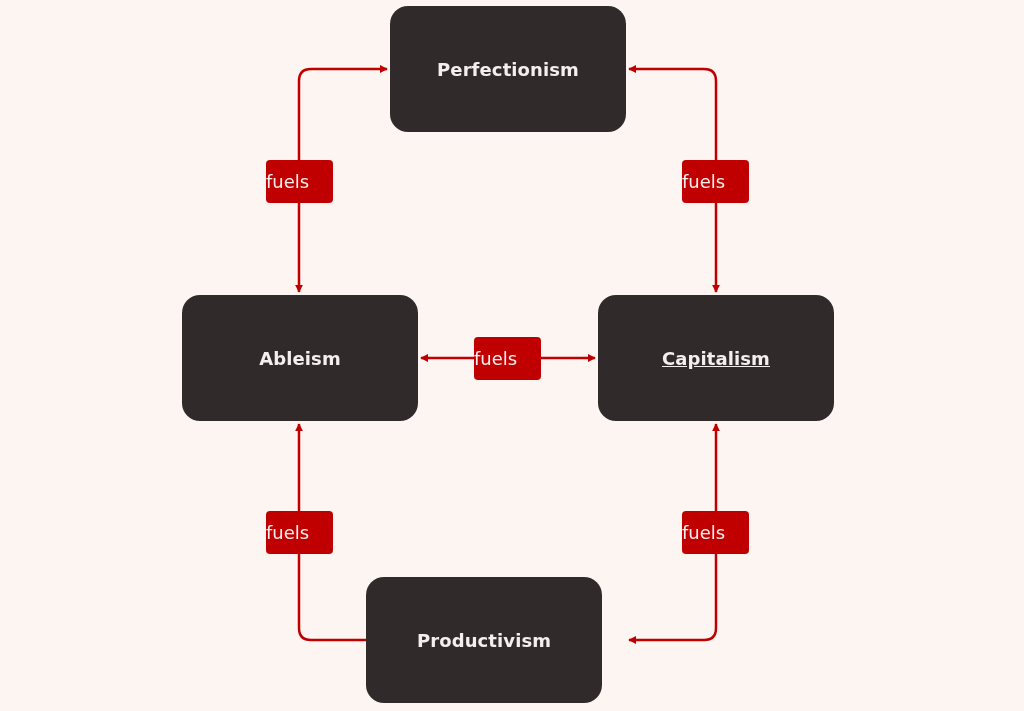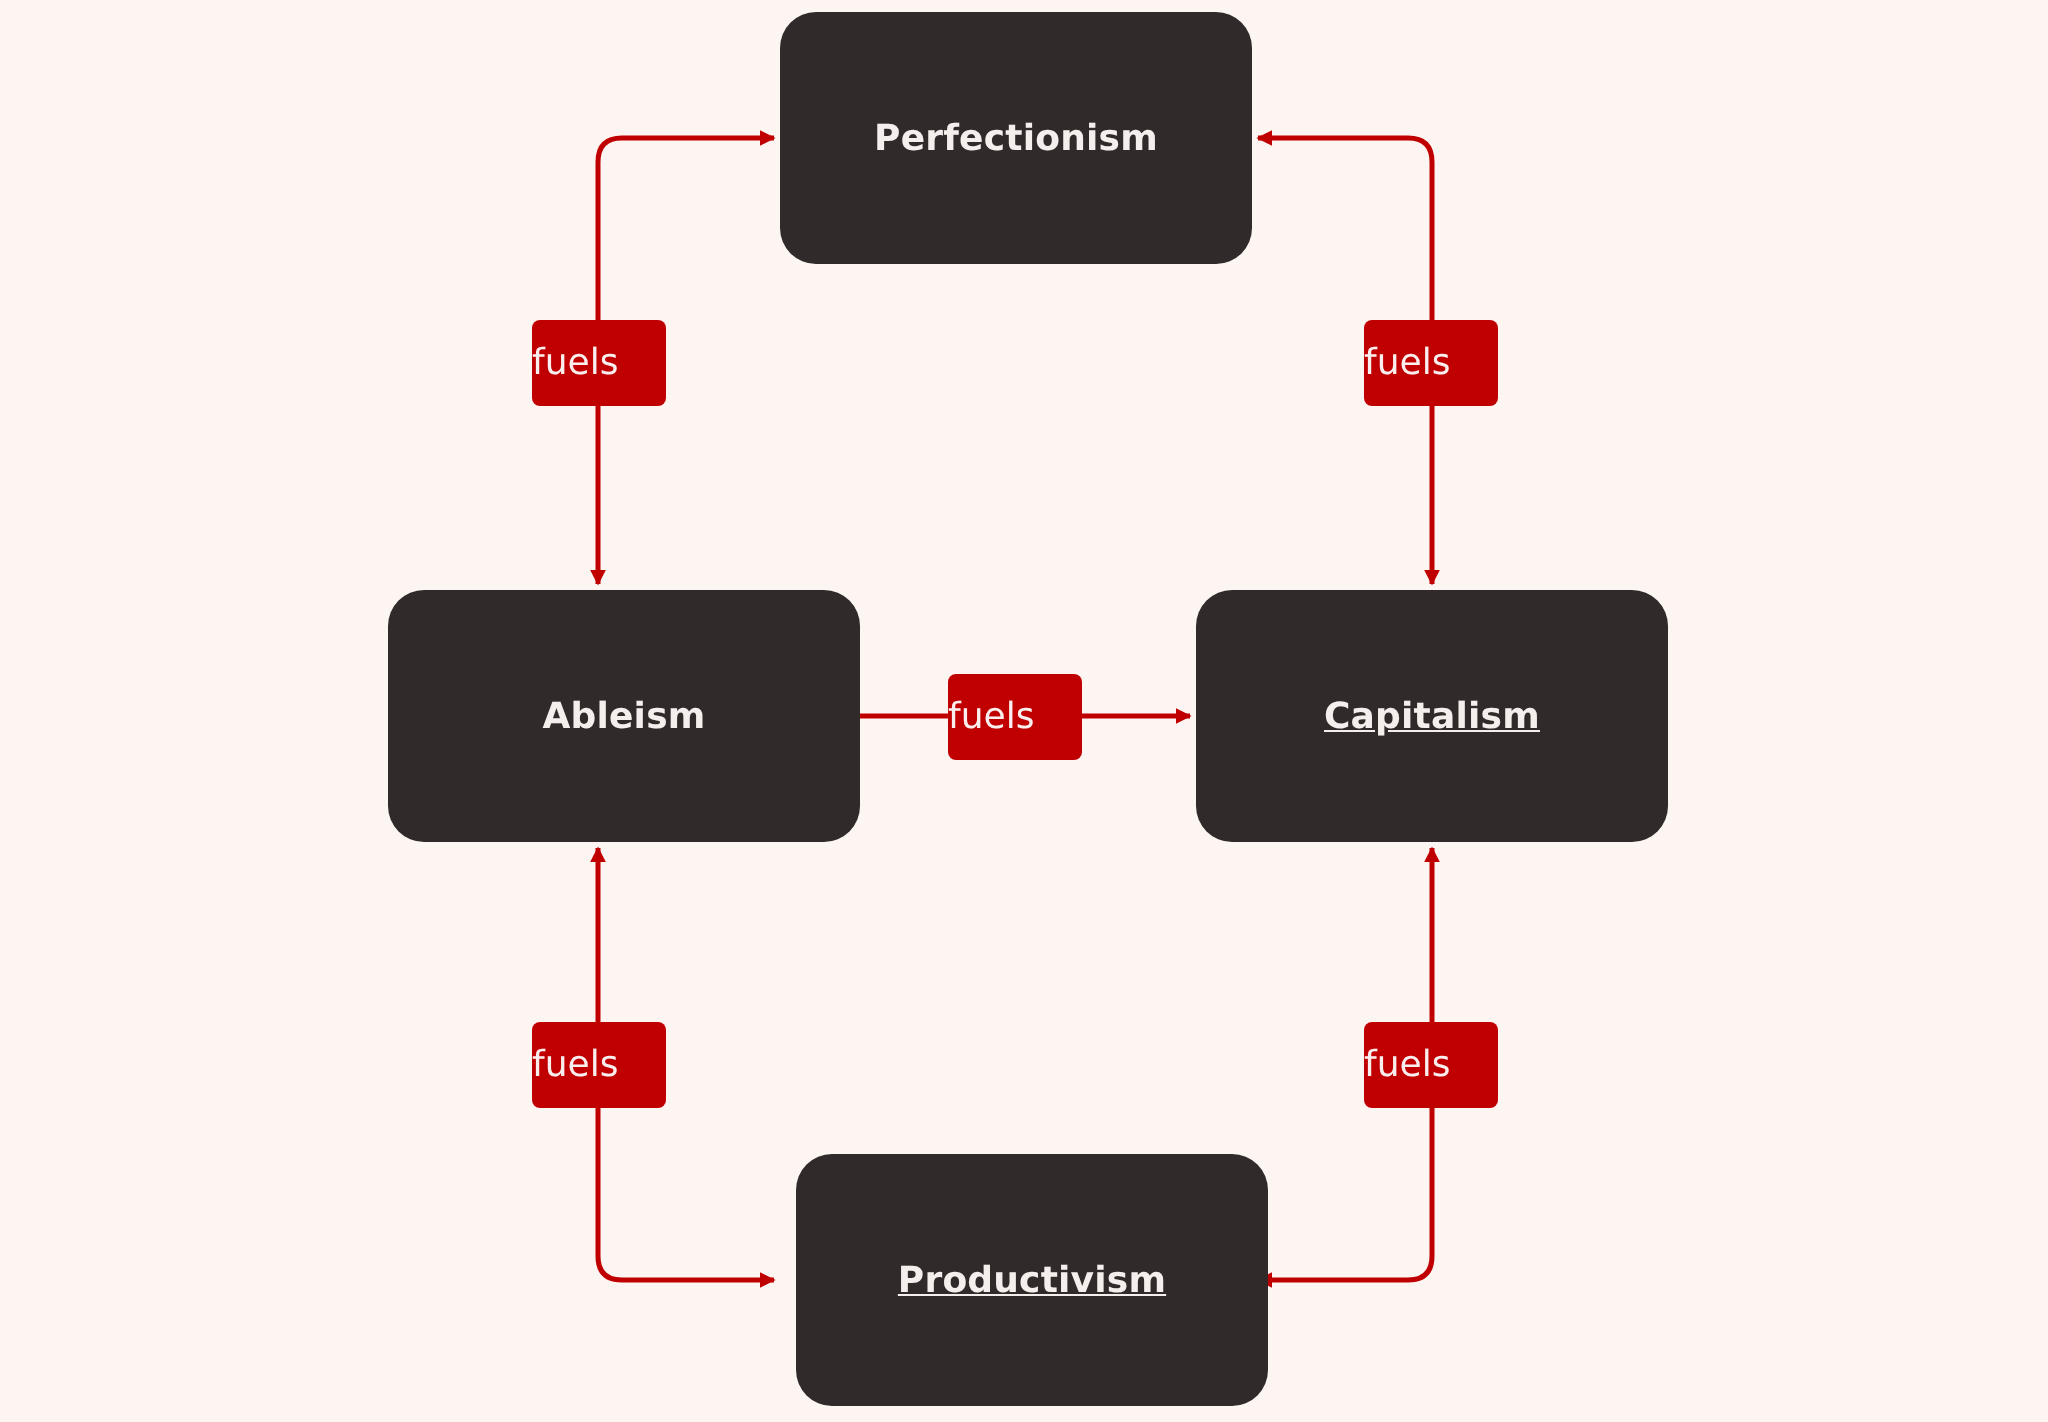--- a/index.html
+++ b/index.html
@@ -26,23 +26,23 @@
     position: absolute;
     width: 67px; height: 43px;
     background: #c00000;
     border-radius: 4px;
     color: #fbeeee;
     font-size: 18px;
     display: flex; align-items: center; justify-content: flex-start;
     box-sizing: border-box;
   }
   #node-perfectionism { left: 390px; top: 6px; }
-  #node-ableism { left: 194px; top: 295px; }
+  #node-ableism { left: 182px; top: 295px; }
   #node-capitalism { left: 598px; top: 295px; text-decoration: underline; }
-  #node-productivism { left: 398px; top: 577px; text-decoration: underline; }
+  #node-productivism { left: 366px; top: 577px; }
 
   #label-tl { left: 266px; top: 160px; }
   #label-tr { left: 682px; top: 160px; }
   #label-mid { left: 474px; top: 337px; }
   #label-bl { left: 266px; top: 511px; }
   #label-br { left: 682px; top: 511px; }
 </style>
 </head>
 <body>
 

